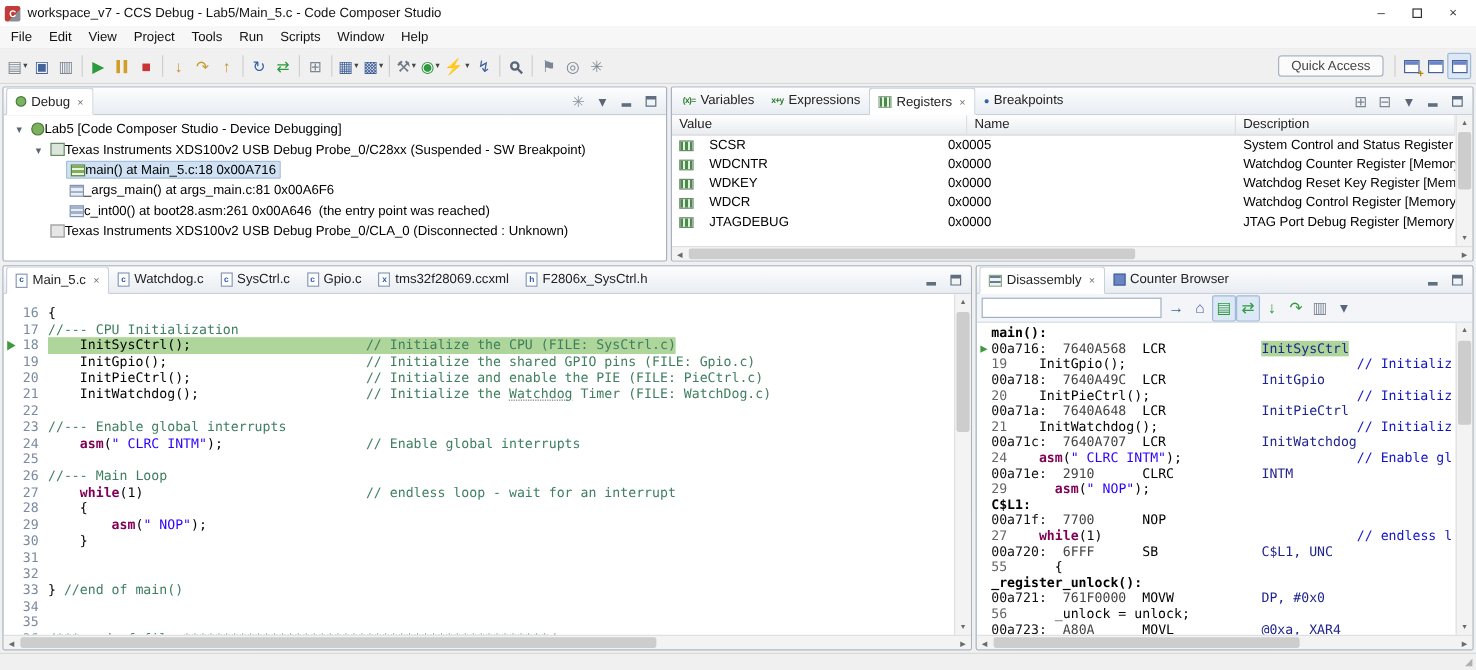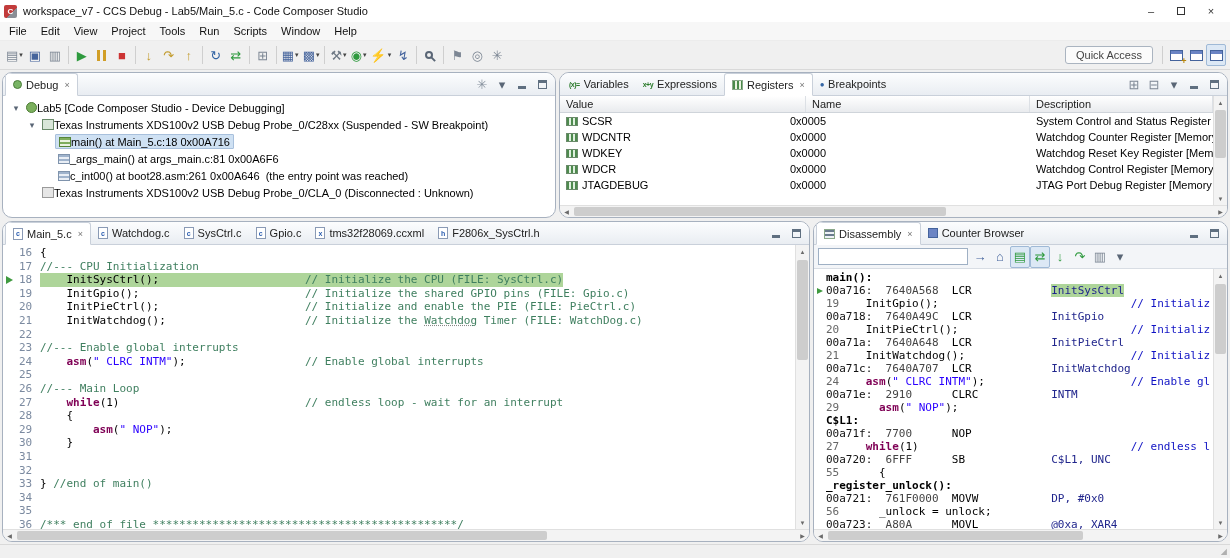--- a/index.html
+++ b/index.html
@@ -32,21 +32,21 @@
 .i-window{width:13px;height:11px;border:1px solid #44639c;background:#fff;position:relative}
 .i-window::before{content:"";position:absolute;left:0;right:0;top:0;height:3px;background:#6b84c4}
 .i-plus{position:absolute;right:-5px;bottom:-6px;color:#b8860b;font-size:9px;font-weight:bold}
 .i-min{width:8px;height:3px;background:#5f6f80;margin-top:7px}
 .i-max{width:9px;height:9px;border:1px solid #5f6f80;border-top:3px solid #5f6f80}
 
 .main{flex:1;display:flex;flex-direction:column;padding:2px;gap:3px;min-height:0}
 .row{display:flex;gap:3px;min-height:0}
 .rowtop{height:146px;flex:none}
 .rowbot{flex:1}
-.panel{background:#fff;border:1px solid #a7b1bf;border-radius:10px;display:flex;flex-direction:column;overflow:hidden}
+.panel{background:#fff;border:1px solid #a7b1bf;border-radius:2px;display:flex;flex-direction:column;overflow:hidden}
 #debug-panel{width:554px;flex:none}
 #editor-panel{width:808px;flex:none}
 .grow{flex:1;min-width:0}
 
 .tabbar{height:23px;background:linear-gradient(#fcfdfe,#e9edf2);border-bottom:1px solid #c9d0da;display:flex;align-items:stretch;padding-left:2px;flex:none}
 .tabs{display:flex;align-items:stretch}
 .vtab{display:flex;align-items:center;gap:4px;padding:0 7px;color:#222;white-space:nowrap;cursor:default}
 .vtab.active{background:#fff;border:1px solid #c9d0da;border-bottom-color:#fff;border-top-left-radius:3px;border-top-right-radius:3px;margin-bottom:-1px}
 .tclose{color:#777;font-size:9px;margin-left:2px}
 .panel-icons{display:flex;align-items:center;padding-right:3px}
@@ -68,25 +68,25 @@
 .ti-core{background:#d9e6d9;border:1px solid #6a8a6a}
 .ti-core-off{background:#e6e6e6;border:1px solid #9a9a9a}
 .ti-frame{background:repeating-linear-gradient(#9fb3cc 0 2px,#e9eef5 2px 4px);border:1px solid #7f93ac;height:10px}
 .ti-frame-current{background:repeating-linear-gradient(#7fae5e 0 2px,#eaf3e2 2px 4px);border:1px solid #57863a;height:10px}
 
 .tblwrap{flex:1;display:flex;min-height:0}
 .tblarea{flex:1;overflow:hidden;min-width:0}
 .tbl-head{height:17px;display:flex;background:linear-gradient(#fff,#e9ebee);border-bottom:1px solid #cfd4da}
 .th{padding:1px 6px;border-right:1px solid #dce0e5;color:#222;display:flex;align-items:center;flex:none}
 .trrow{height:16px;display:flex;align-items:center}
-.td{padding:0 6px;overflow:hidden;white-space:nowrap;display:flex;align-items:center;gap:4px;height:100%;flex:none}
+.td{padding:0 6px;overflow:hidden;white-space:nowrap;display:flex;align-items:center;gap:13px;height:100%;flex:none}
 .regicon{width:12px;height:9px;background:repeating-linear-gradient(90deg,#4e8a4e 0 2px,#dff0df 2px 4px);border:1px solid #6a8a6a;flex:none}
 
 .edwrap{flex:1;display:flex;min-height:0}
-.edarea{flex:1;overflow:hidden;font-family:"DejaVu Sans Mono","Liberation Mono",monospace;font-size:11px;line-height:13.6px;padding-top:1px;min-width:0}
+.edarea{flex:1;overflow:hidden;font-family:"DejaVu Sans Mono","Liberation Mono",monospace;font-size:11px;line-height:13.6px;padding-top:9px;min-width:0}
 .ed-line{display:flex;height:13.6px;align-items:center}
 .ed-margin{width:13px;flex:none;display:flex;align-items:center;justify-content:center}
 .pc-arrow{width:0;height:0;border-left:7px solid #3f9a3f;border-top:4px solid transparent;border-bottom:4px solid transparent}
 .ed-lnum{width:24px;flex:none;color:#7b8aa0;padding-left:3px}
 .ed-text{white-space:pre}
 .ed-text.hl{background:var(--pc-green)}
 .sx-p{color:#000}
 .sx-c{color:var(--cm)}
 .sx-u{color:var(--cm);text-decoration:underline dotted #888}
 .sx-k{color:var(--kw);font-weight:bold}

